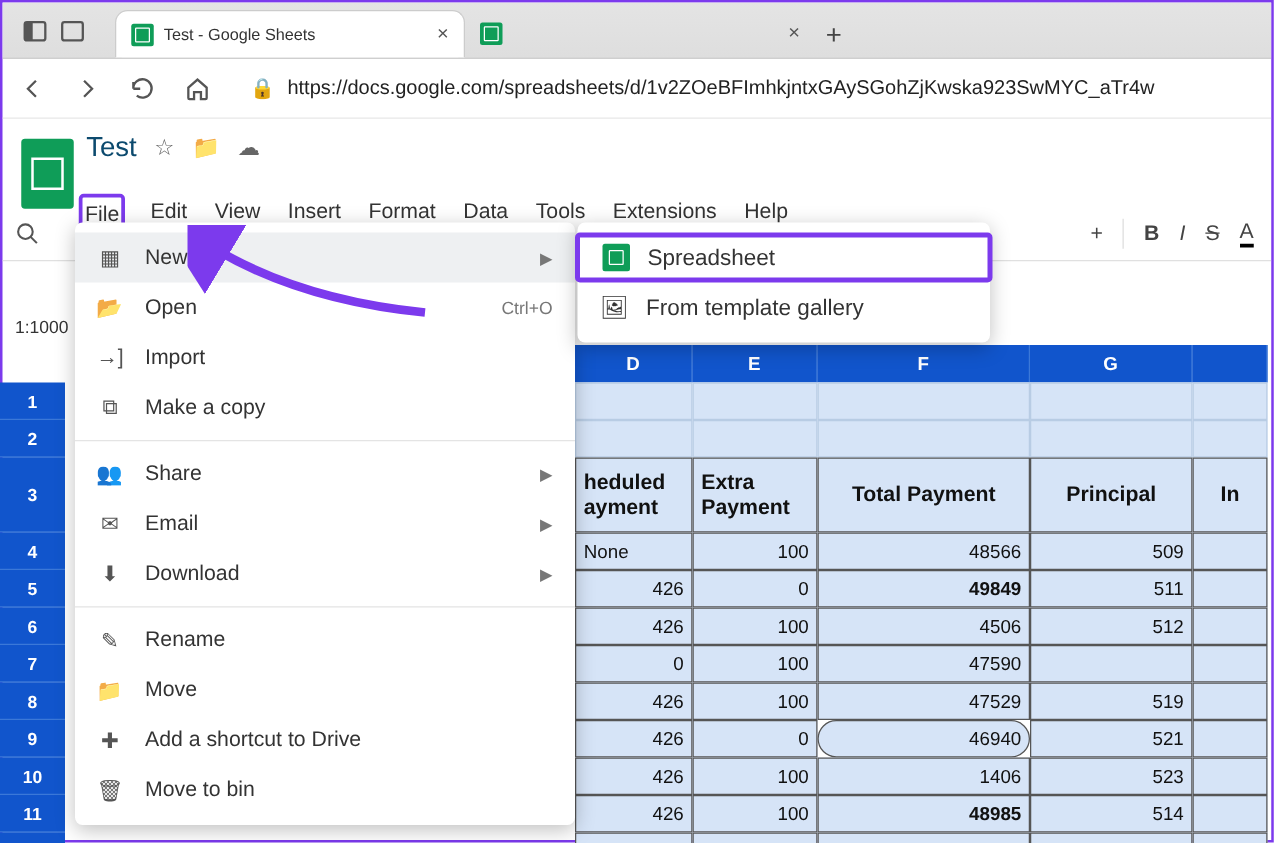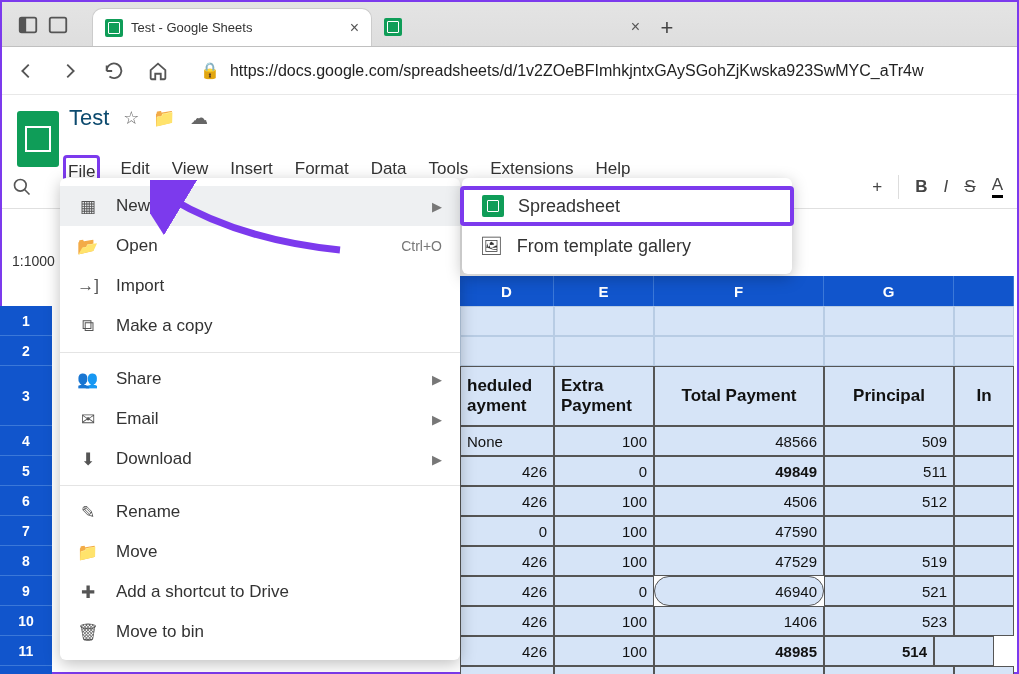--- a/index.html
+++ b/index.html
@@ -240,21 +240,21 @@
         <div class="gcell" style="width: 94px;">426</div>
         <div class="gcell" style="width: 100px;">100</div>
         <div class="gcell" style="width: 170px;">1406</div>
         <div class="gcell" style="width: 130px;">523</div>
         <div class="gcell" style="width: 60px;"></div>
       </div>
       <div class="grow">
         <div class="gcell" style="width: 94px;">426</div>
         <div class="gcell" style="width: 100px;">100</div>
         <div class="gcell" style="width: 170px; font-weight: bold;">48985</div>
-        <div class="gcell" style="width: 110px; font-weight: bold;">514</div>
+        <div class="gcell" style="width: 130px;">514</div>
         <div class="gcell" style="width: 60px;"></div>
       </div>
       <div class="grow">
         <div class="gcell" style="width: 94px;"></div>
         <div class="gcell" style="width: 100px;">100</div>
         <div class="gcell" style="width: 170px;">48075</div>
         <div class="gcell" style="width: 130px;"></div>
         <div class="gcell" style="width: 60px;"></div>
       </div>
     </div>

